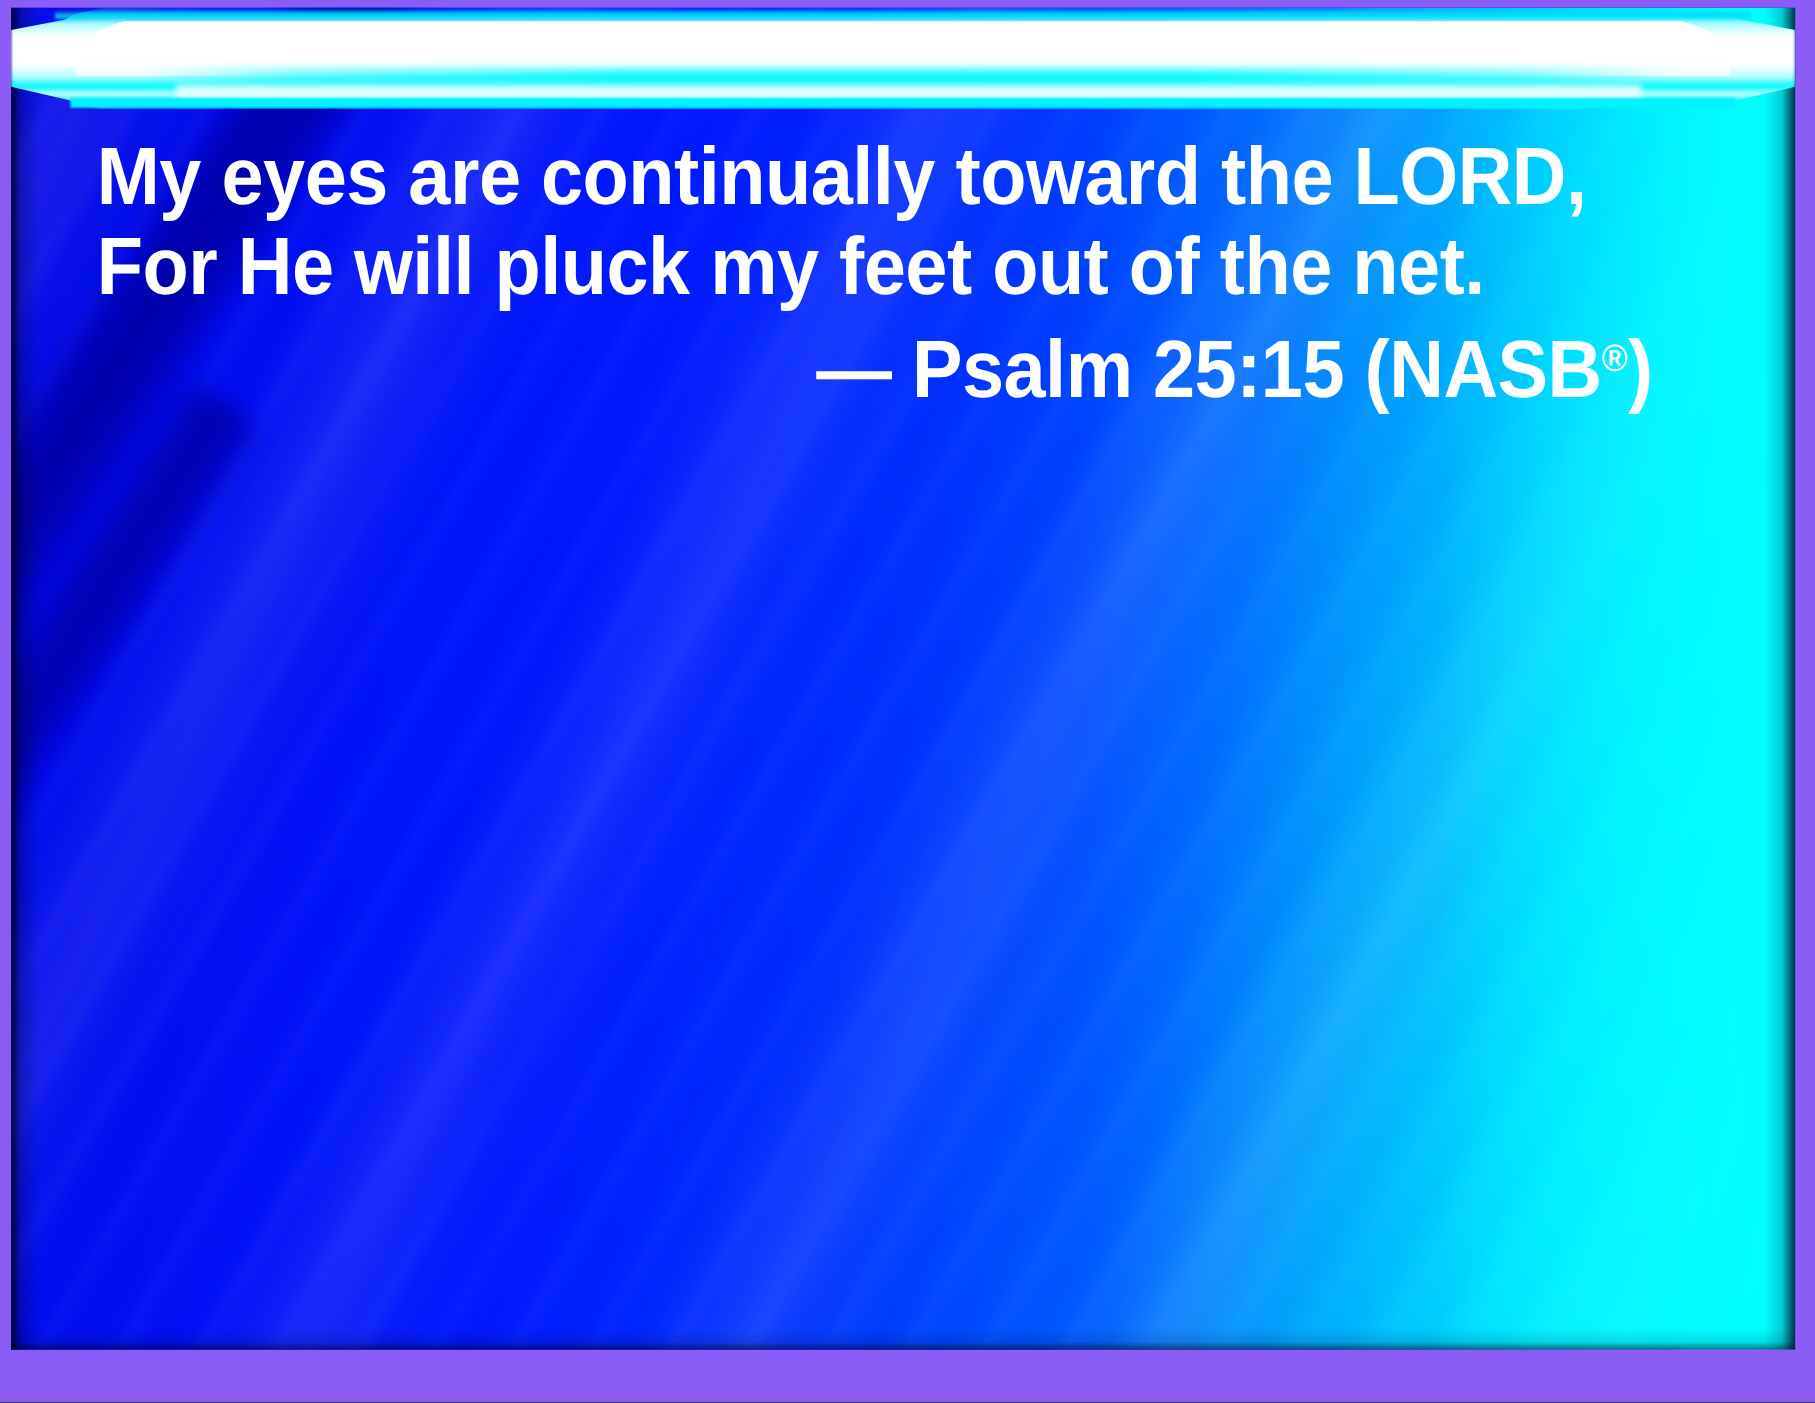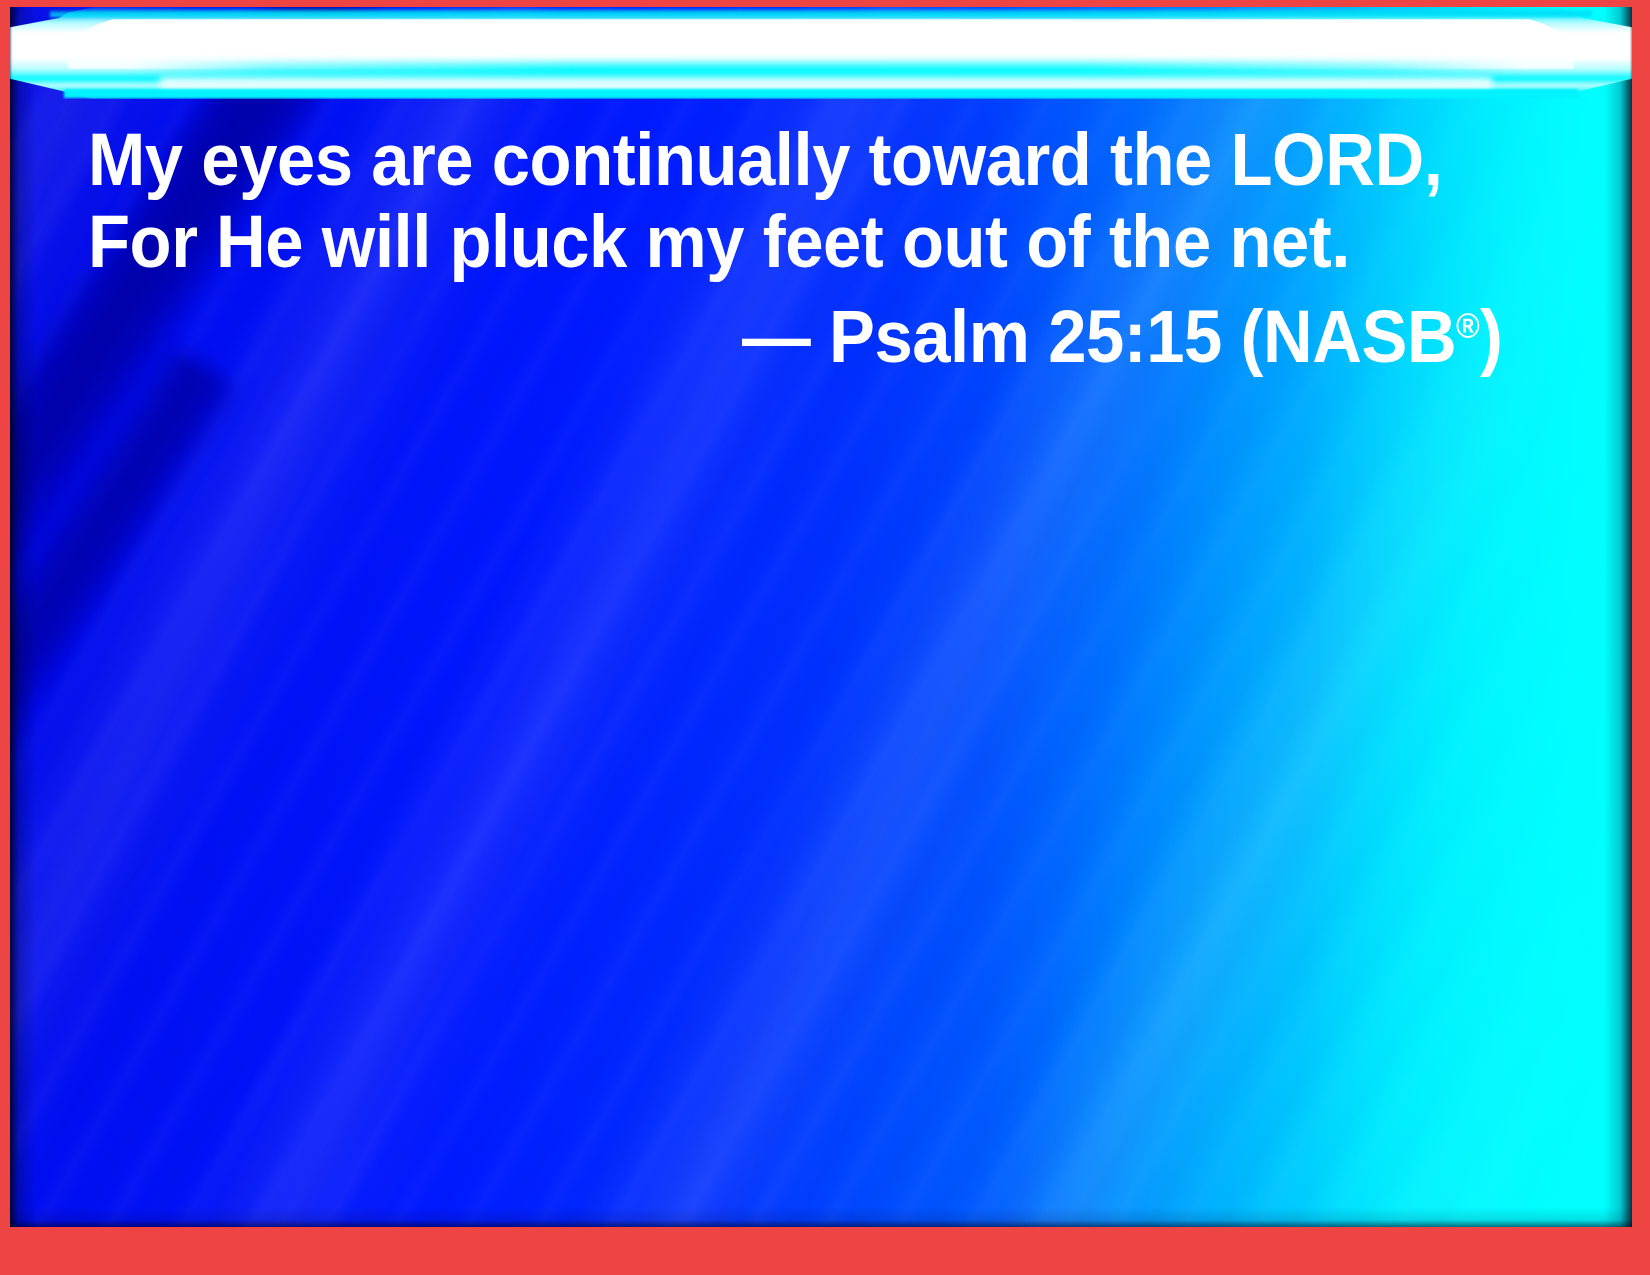--- a/index.html
+++ b/index.html
@@ -6,21 +6,21 @@
   html, body {
     margin: 0;
     padding: 0;
     background: #000000;
   }
 
   #slide {
     position: relative;
     width: 1650px;
     height: 1275px;
-    background: #ef4444;
+    background: #8b5cf6;
     overflow: hidden;
     font-family: "Liberation Sans", sans-serif;
   }
 
   
   #canvas {
     position: absolute;
     left: 10px;
     top: 7px;
     width: 1622px;

